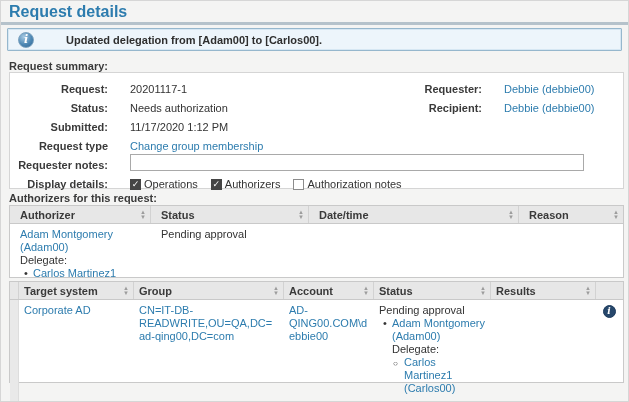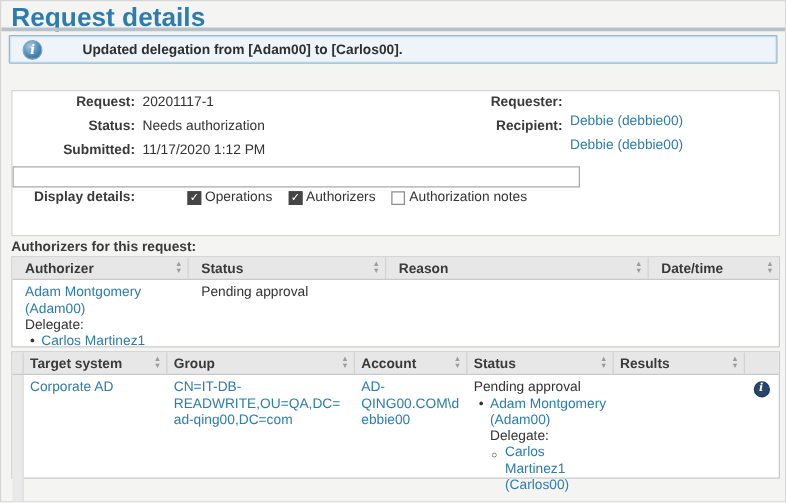--- a/index.html
+++ b/index.html
@@ -5,21 +5,21 @@
   * { margin:0; padding:0; box-sizing:border-box; }
   html,body { background:#fff; }
   .page{
     position:relative; width:629px; height:402px;
     background:#f4f4f3; border:1px solid #d6d6d6; overflow:hidden;
     font-family:"Liberation Sans", sans-serif; font-size:11px; color:#333;
   }
   
   .page-title{
     position:absolute; left:8px; top:2px;
-    font-size:21px; font-weight:600; color:#2d7cae;
+    font-size:16px; font-weight:600; color:#2d7cae;
   }
   .title-rule{ position:absolute; left:0; top:21px; width:629px; height:3px; background:#b5c2cb; }
 
   
   .banner{
     position:absolute; left:6px; top:27px; width:615px; height:23px;
     background:#edf5fb; border:1px solid #96b7cd;
     box-shadow: inset 0 0 0 1px #d6e7f3;
     display:flex; align-items:center; padding-left:10px; border-radius:1px;
   }
@@ -36,32 +36,32 @@
   .section-label{ position:absolute; left:8px; font-weight:bold; color:#3a3a3a; }
   .lbl-summary{ top:59px; }
   .lbl-auth{ top:191px; }
   .lbl-groups{ top:280px;margin-left:12px; }
 
   
   .summary-box{
     position:absolute; left:8px; top:71px; width:615px; height:117px;
     background:#fff; border:1px solid #d5d5d5; padding-top:3px;
   }
-  .srow{ display:flex; align-items:flex-start; height:19px; }
+  .srow{ display:flex; align-items:flex-end; height:19px;gap:16px; }
   .flabel{ font-weight:bold; color:#3a3a3a; }
   .c1{ width:104px; flex:none; text-align:right; padding-right:6px; }
   .c2{ width:262px; flex:none; }
   .c3{ width:80px; flex:none; text-align:right; padding-right:6px; }
   .c4{ flex:1; }
   .link{ color:#2d7cae; text-decoration:none; cursor:pointer;margin-top:15px; }
   .notes-input{
     width:454px; height:17px; border:1px solid #a9a9a9; background:#fff;
     font-family:"Liberation Sans", sans-serif; font-size:11px; padding:0 3px;
   }
-  .cb-group{ display:flex; align-items:center; gap:13px;margin-left:36px; }
+  .cb-group{ display:flex; align-items:center; gap:13px; }
   .cb-item{ display:inline-flex; align-items:center; cursor:pointer; }
   .cbox{
     width:11px; height:11px; border:1px solid #8c8c8c; background:#fff;
     display:inline-flex; align-items:center; justify-content:center; margin-right:3px; flex:none;
   }
   .cbox.checked{ background:#454545; border-color:#454545; }
   .cbox.checked::after{ content:"✓"; color:#fff; font-size:9px; line-height:1; }
 
   
   .dtable{ position:absolute; left:8px; width:615px; background:#fff; border:1px solid #c9c9c9; }
@@ -107,38 +107,44 @@
 <div class="page">
 
   <div class="page-title">Request details</div>
   <div class="title-rule"></div>
 
   <div class="banner">
     <span class="banner-icon">i</span>
     <span class="banner-text">Updated delegation from [Adam00] to [Carlos00].</span>
   </div>
 
+  <div class="section-label lbl-summary">Request summary:</div>
   <div class="summary-box">
     <div class="srow">
       <span class="flabel c1">Request:</span>
       <span class="c2">20201117-1</span>
       <span class="flabel c3">Requester:</span>
       <a class="link c4">Debbie (debbie00)</a>
     </div>
     <div class="srow">
       <span class="flabel c1">Status:</span>
       <span class="c2">Needs authorization</span>
       <span class="flabel c3">Recipient:</span>
       <a class="link c4">Debbie (debbie00)</a>
     </div>
     <div class="srow">
       <span class="flabel c1">Submitted:</span>
       <span class="c2">11/17/2020 1:12 PM</span>
     </div>
     <div class="srow">
+      <span class="flabel c1">Request type</span>
+      <a class="link c2">Change group membership</a>
+    </div>
+    <div class="srow">
+      <span class="flabel c1">Requester notes:</span>
       <input class="notes-input" type="text" value="" style="">
     </div>
     <div class="srow">
       <span class="flabel c1">Display details:</span>
       <span class="cb-group">
         <label class="cb-item">
           <span class="cbox checked"></span>
           <span>Operations</span>
         </label>
         <label class="cb-item">
@@ -158,25 +164,25 @@
     <div class="thead auth-cols">
       <div class="th">
         <span>Authorizer</span>
         <span class="sort"></span>
       </div>
       <div class="th">
         <span>Status</span>
         <span class="sort"></span>
       </div>
       <div class="th">
+        <span>Date/time</span>
+        <span class="sort"></span>
+      </div>
+      <div class="th">
         <span>Reason</span>
-        <span class="sort"></span>
-      </div>
-      <div class="th">
-        <span>Date/time</span>
         <span class="sort"></span>
       </div>
     </div>
     <div class="trow auth-cols auth-row">
       <div class="td">
         <a class="link">Adam Montgomery (Adam00)</a>
         <div>Delegate:</div>
         <div class="li1">
           <a class="link">Carlos Martinez1 (Carlos00)</a>
         </div>

